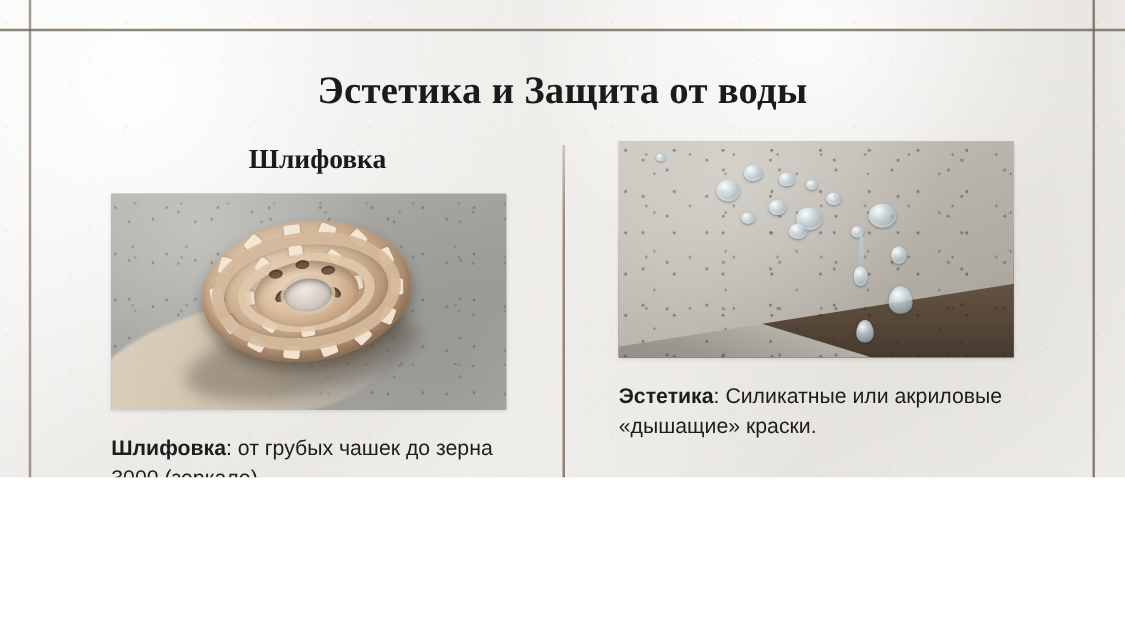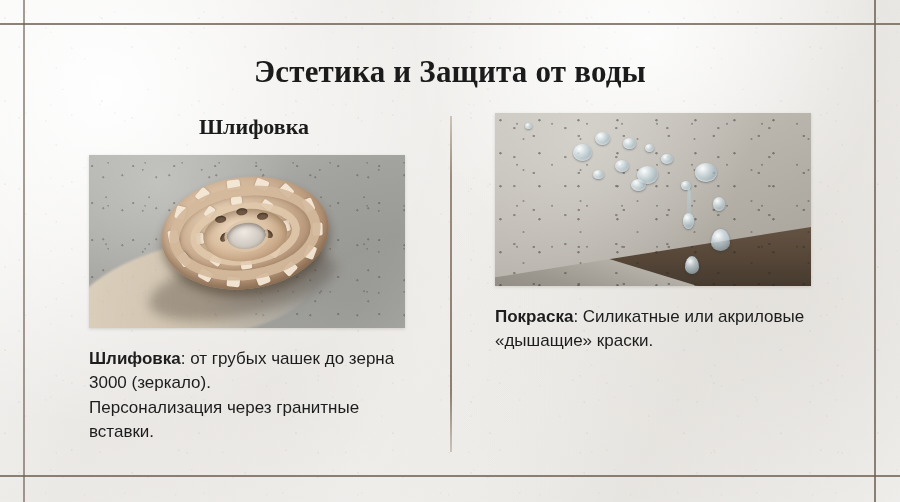--- a/index.html
+++ b/index.html
@@ -3,21 +3,21 @@
 <meta charset="utf-8">
 <style>
   html, body {
     margin: 0;
     padding: 0;
     background: #ffffff;
   }
   #slide {
     position: relative;
     width: 900px;
-    height: 502px;
+    height: 382px;
     overflow: hidden;
     font-family: "Liberation Sans", sans-serif;
     background-color: #f1f0ee;
     background-image:
       radial-gradient(circle at 12% 18%, rgba(255,255,255,0.95) 0%, rgba(255,255,255,0) 38%),
       radial-gradient(circle at 72% 8%,  rgba(255,255,255,0.85) 0%, rgba(255,255,255,0) 30%),
       radial-gradient(circle at 88% 62%, rgba(222,219,214,0.55) 0%, rgba(222,219,214,0) 42%),
       radial-gradient(circle at 30% 78%, rgba(226,223,218,0.5) 0%, rgba(226,223,218,0) 40%),
       radial-gradient(circle at 55% 45%, rgba(238,236,232,0.6) 0%, rgba(238,236,232,0) 50%),
       linear-gradient(118deg, #f6f5f3 0%, #eceae7 28%, #f4f3f1 52%, #e9e7e3 76%, #f3f2f0 100%);
@@ -390,18 +390,18 @@
 
       <div class="streak" style="left:192px; top:74px;  width:4px; height:40px;"></div>
       <div class="drop" style="left:188px; top:100px; width:11px; height:16px;"></div>
 
       <div class="drop-fall" style="left:216px; top:116px; width:19px; height:22px;"></div>
       <div class="drop-fall" style="left:190px; top:143px; width:14px; height:18px;"></div>
     </div>
 
     <div class="col-text">
       <p class="para">
-        <span class="lead">Покраска</span><span>: </span><span>Силикатные или акриловые «дышащие» краски.</span>
+        <span class="lead">Эстетика</span><span>: </span><span>Силикатные или акриловые «дышащие» краски.</span>
       </p>
     </div>
   </div>
 
 </div>
 
 </body></html>

